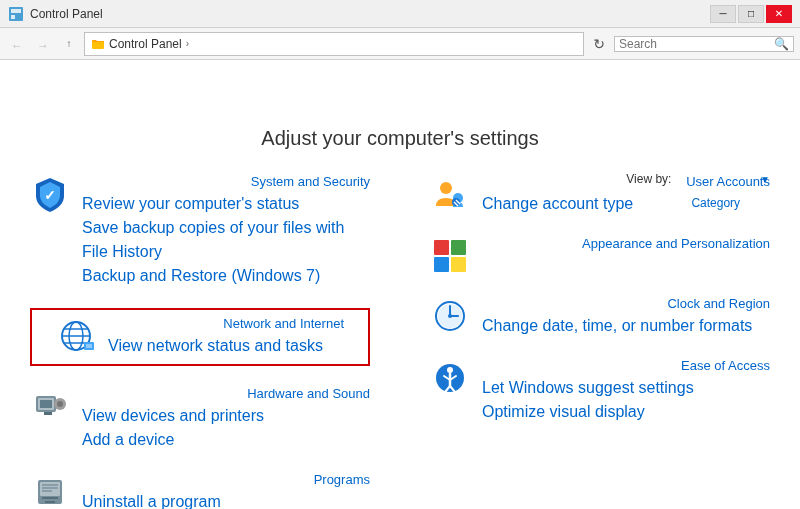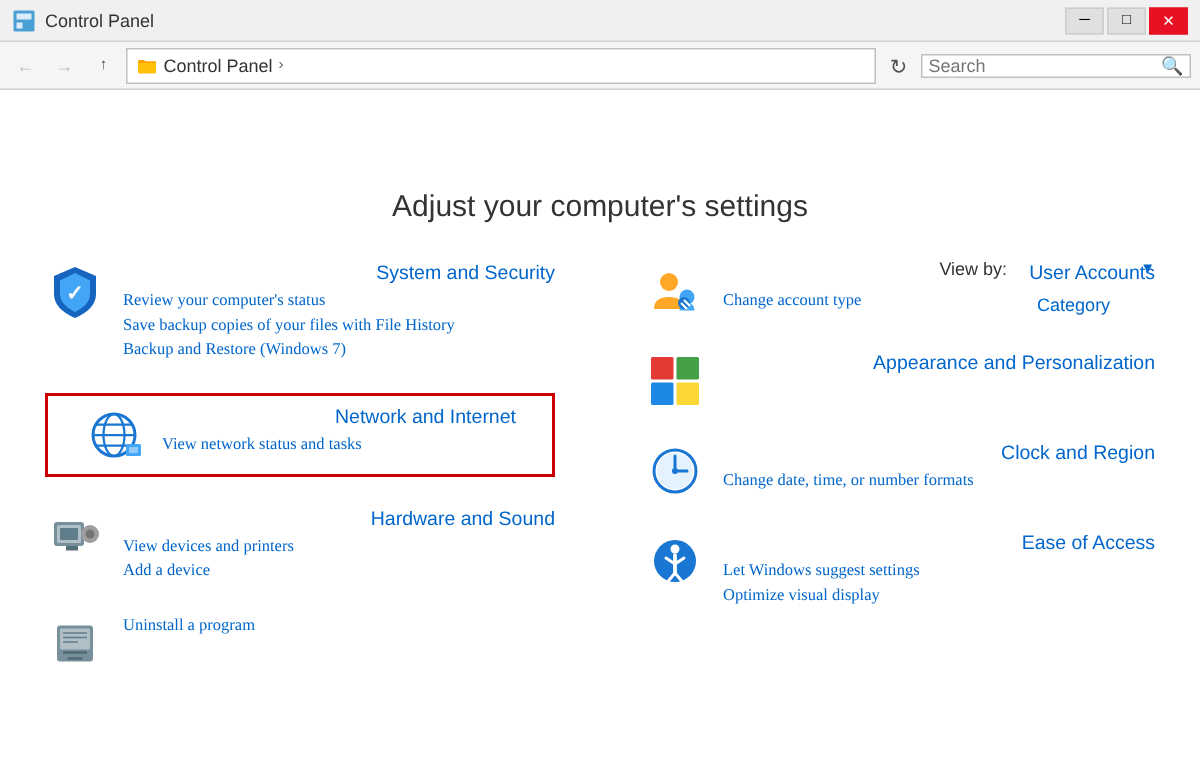--- a/index.html
+++ b/index.html
@@ -124,26 +124,25 @@
       font-size: 13px;
       color: #0066cc;
       cursor: pointer;
       text-decoration: none;
       display: block;
       margin-bottom: 3px;
       text-align: right;
     }
 
     .category-link {
-      font-size: 11px;
+      font-size: 16px;
       color: #0066cc;
       cursor: pointer;
       display: block;
       line-height: 1.5;
-      font-family: Liberation Serif, serif;
     }
   </style>
 </head>
 <body>
 
 <div class="title-bar">
   <svg width="16" height="16" viewBox="0 0 16 16">
     <rect x="1" y="1" width="14" height="14" rx="1" fill="#4a9fd5"></rect>
     <rect x="3" y="3" width="10" height="4" fill="white" opacity="0.8"></rect>
     <rect x="3" y="9" width="4" height="4" fill="white" opacity="0.8"></rect>
@@ -246,20 +245,21 @@
             <rect x="8" y="8" width="24" height="24" rx="2" fill="#78909c"></rect>
             <rect x="10" y="10" width="20" height="14" rx="1" fill="#b0bec5"></rect>
             <rect x="12" y="25" width="16" height="2" fill="#546e7a"></rect>
             <rect x="15" y="29" width="10" height="2" fill="#546e7a"></rect>
             <line x1="12" y1="13" x2="28" y2="13" stroke="#607d8b" stroke-width="1"></line>
             <line x1="12" y1="16" x2="28" y2="16" stroke="#607d8b" stroke-width="1"></line>
             <line x1="12" y1="19" x2="22" y2="19" stroke="#607d8b" stroke-width="1"></line>
           </svg>
         </div>
         <div class="category-info">
+          <a class="category-title">Programs</a>
           <a class="category-link">Uninstall a program</a>
         </div>
       </div>
 
     </div>
 
     <div class="category-column">
 
       <div class="category-item">
         <div class="category-icon">

